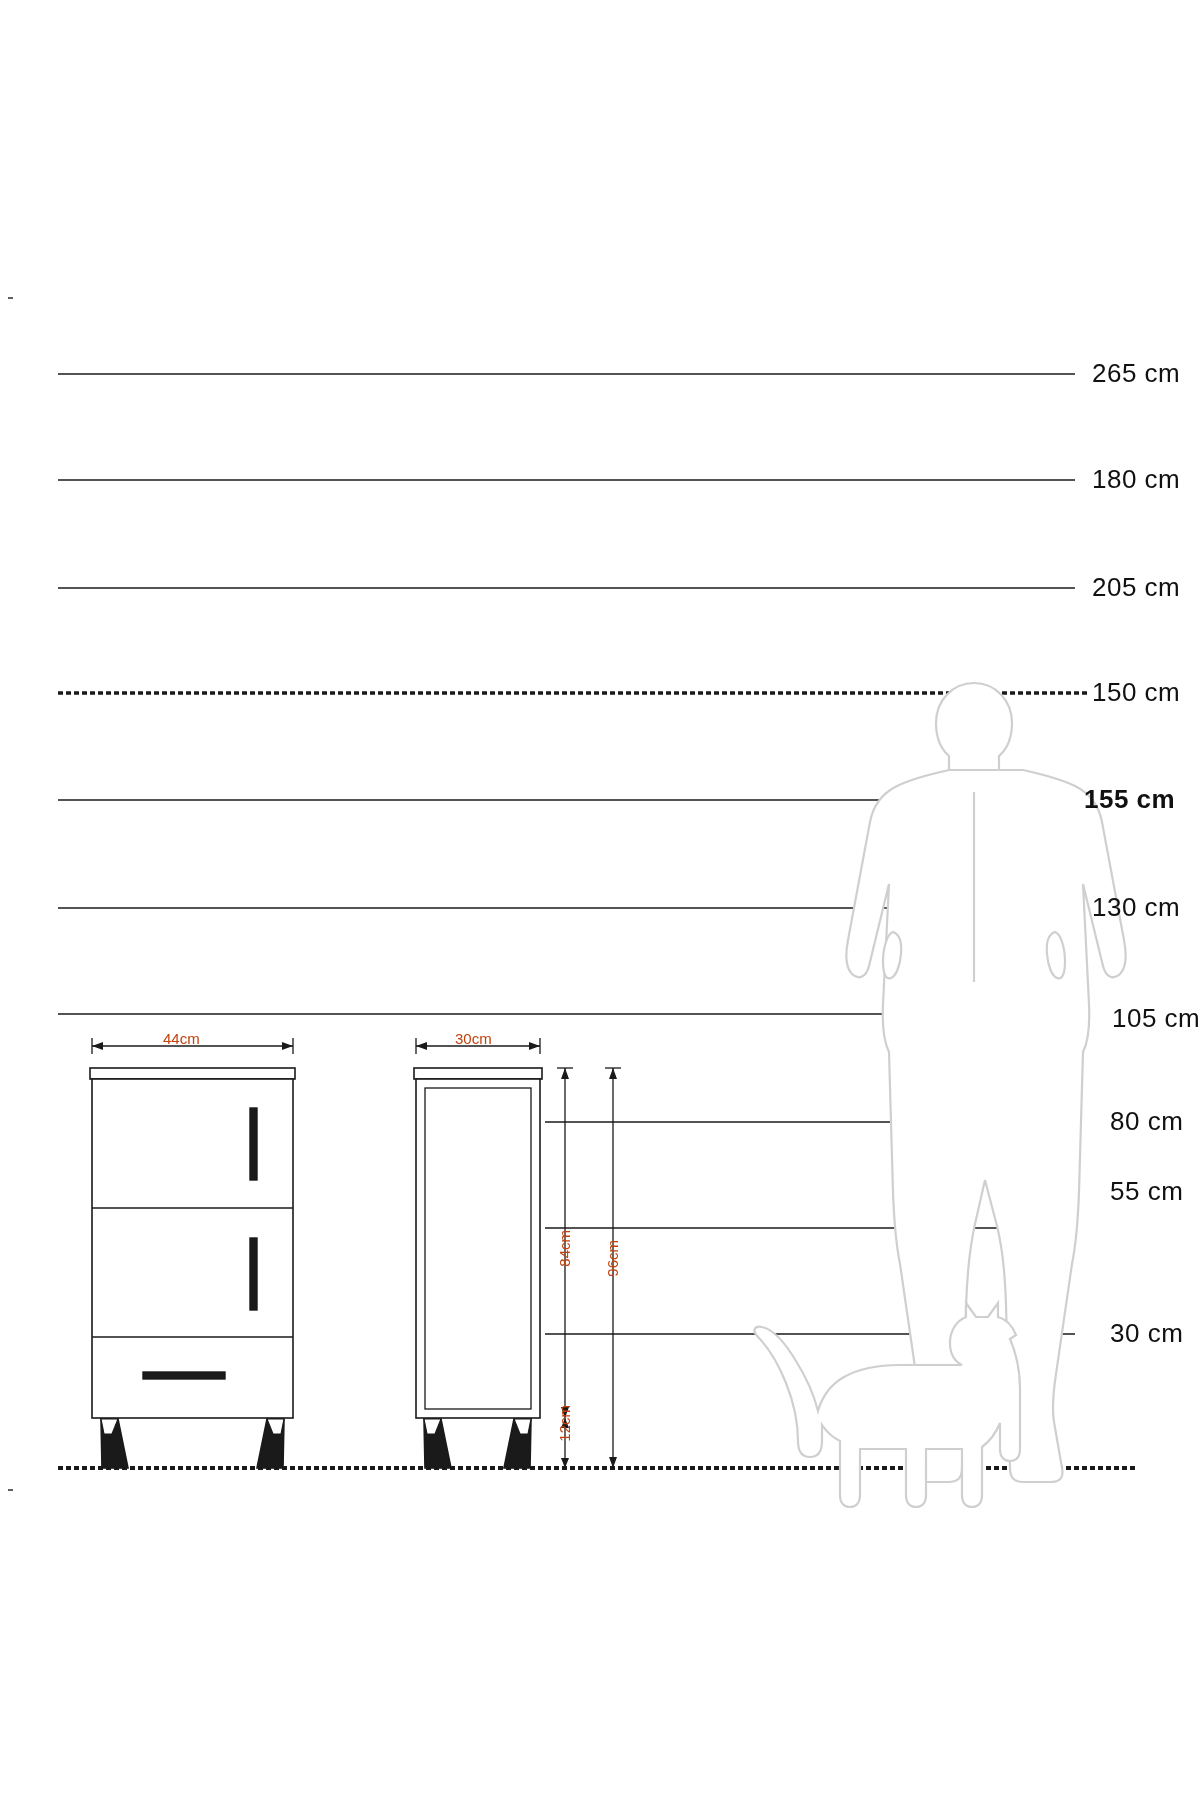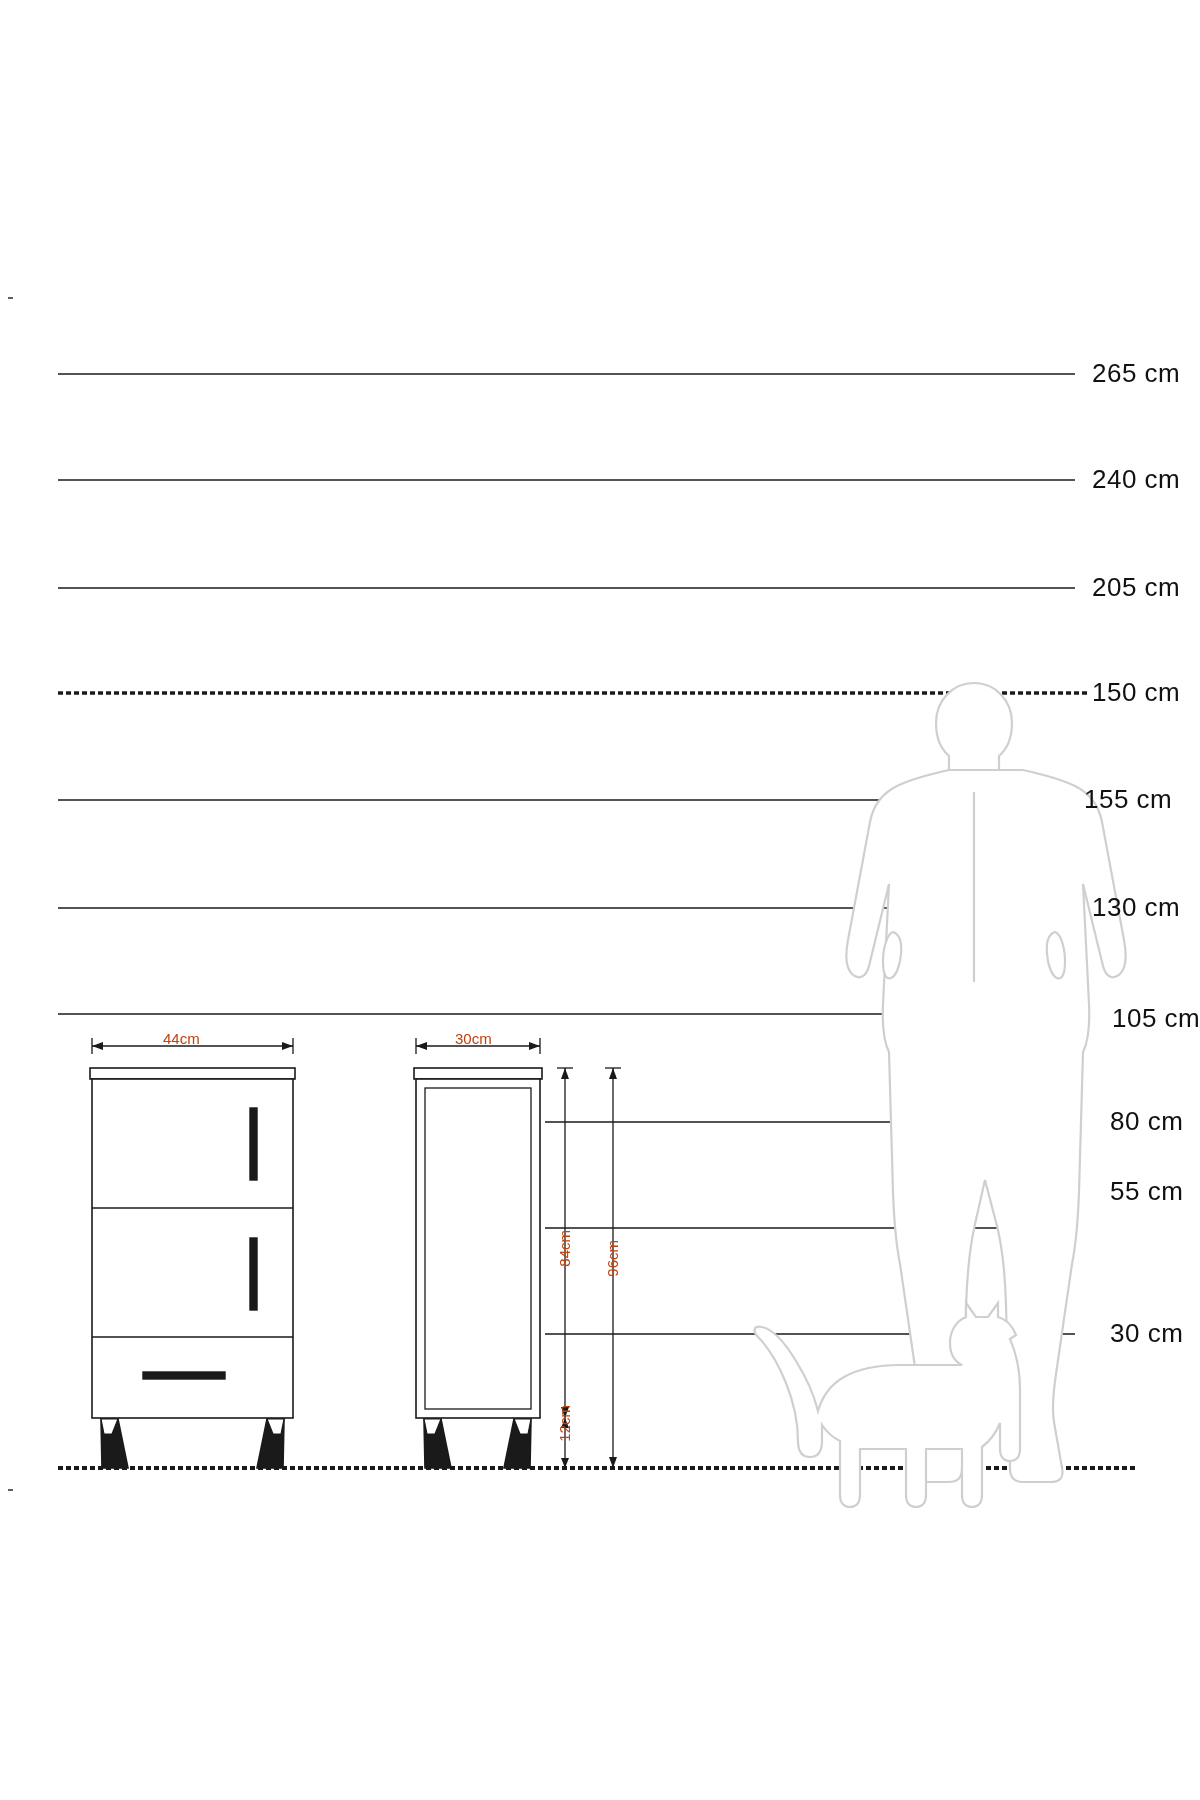--- a/index.html
+++ b/index.html
@@ -226,24 +226,24 @@
                c8 -6 14 -14 18 -24
                l0 26
                c0 8 4 12 10 12 c6 0 10 -4 10 -12
                l0 -60
                c0 -20 -4 -36 -10 -50 Z"></path>
     </g>
 
   </svg>
 
   <div class="scale-label" style="left:1092px; top:358px;">265 cm</div>
-  <div class="scale-label" style="left:1092px; top:464px;">240 cm</div>
+  <div class="scale-label" style="left:1092px; top:464px;">180 cm</div>
   <div class="scale-label" style="left:1092px; top:572px;">205 cm</div>
   <div class="scale-label" style="left:1092px; top:677px;">150 cm</div>
-  <div class="scale-label" style="left:1084px; top:784px;">155 cm</div>
+  <div class="scale-label" style="left:1084px; top:784px;font-weight:bold;">155 cm</div>
   <div class="scale-label" style="left:1092px; top:892px;">130 cm</div>
   <div class="scale-label" style="left:1092px; top:1003px;margin-left:20px;">105 cm</div>
   <div class="scale-label" style="left:1110px; top:1106px;">80 cm</div>
   <div class="scale-label" style="left:1110px; top:1176px;">55 cm</div>
   <div class="scale-label" style="left:1110px; top:1318px;">30 cm</div>
 
   <div class="dim-label" style="left:163px; top:1030px;">44cm</div>
   <div class="dim-label" style="left:455px; top:1030px;text-align:center;">30cm</div>
   <div class="dim-label vertical" style="left:556px; top:1230px;">84cm</div>
   <div class="dim-label vertical" style="left:604px; top:1240px;">96cm</div>

